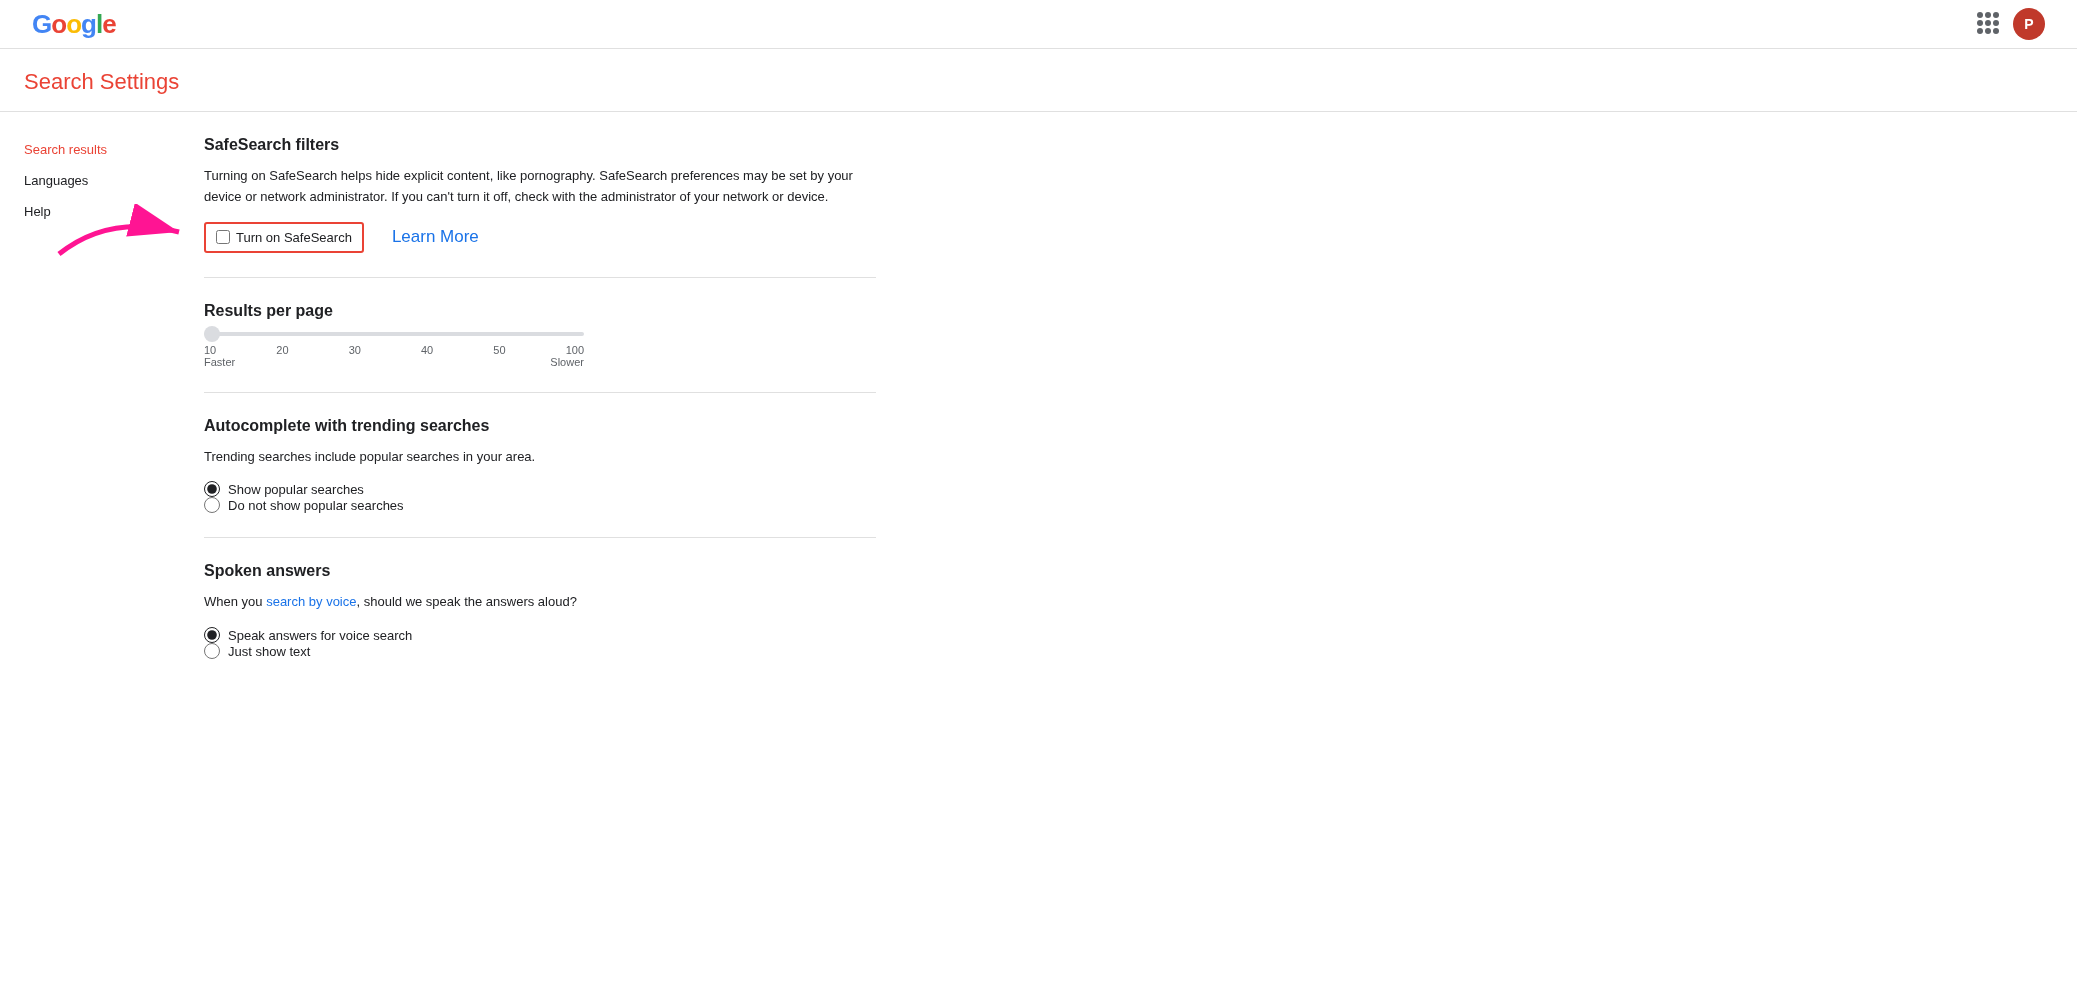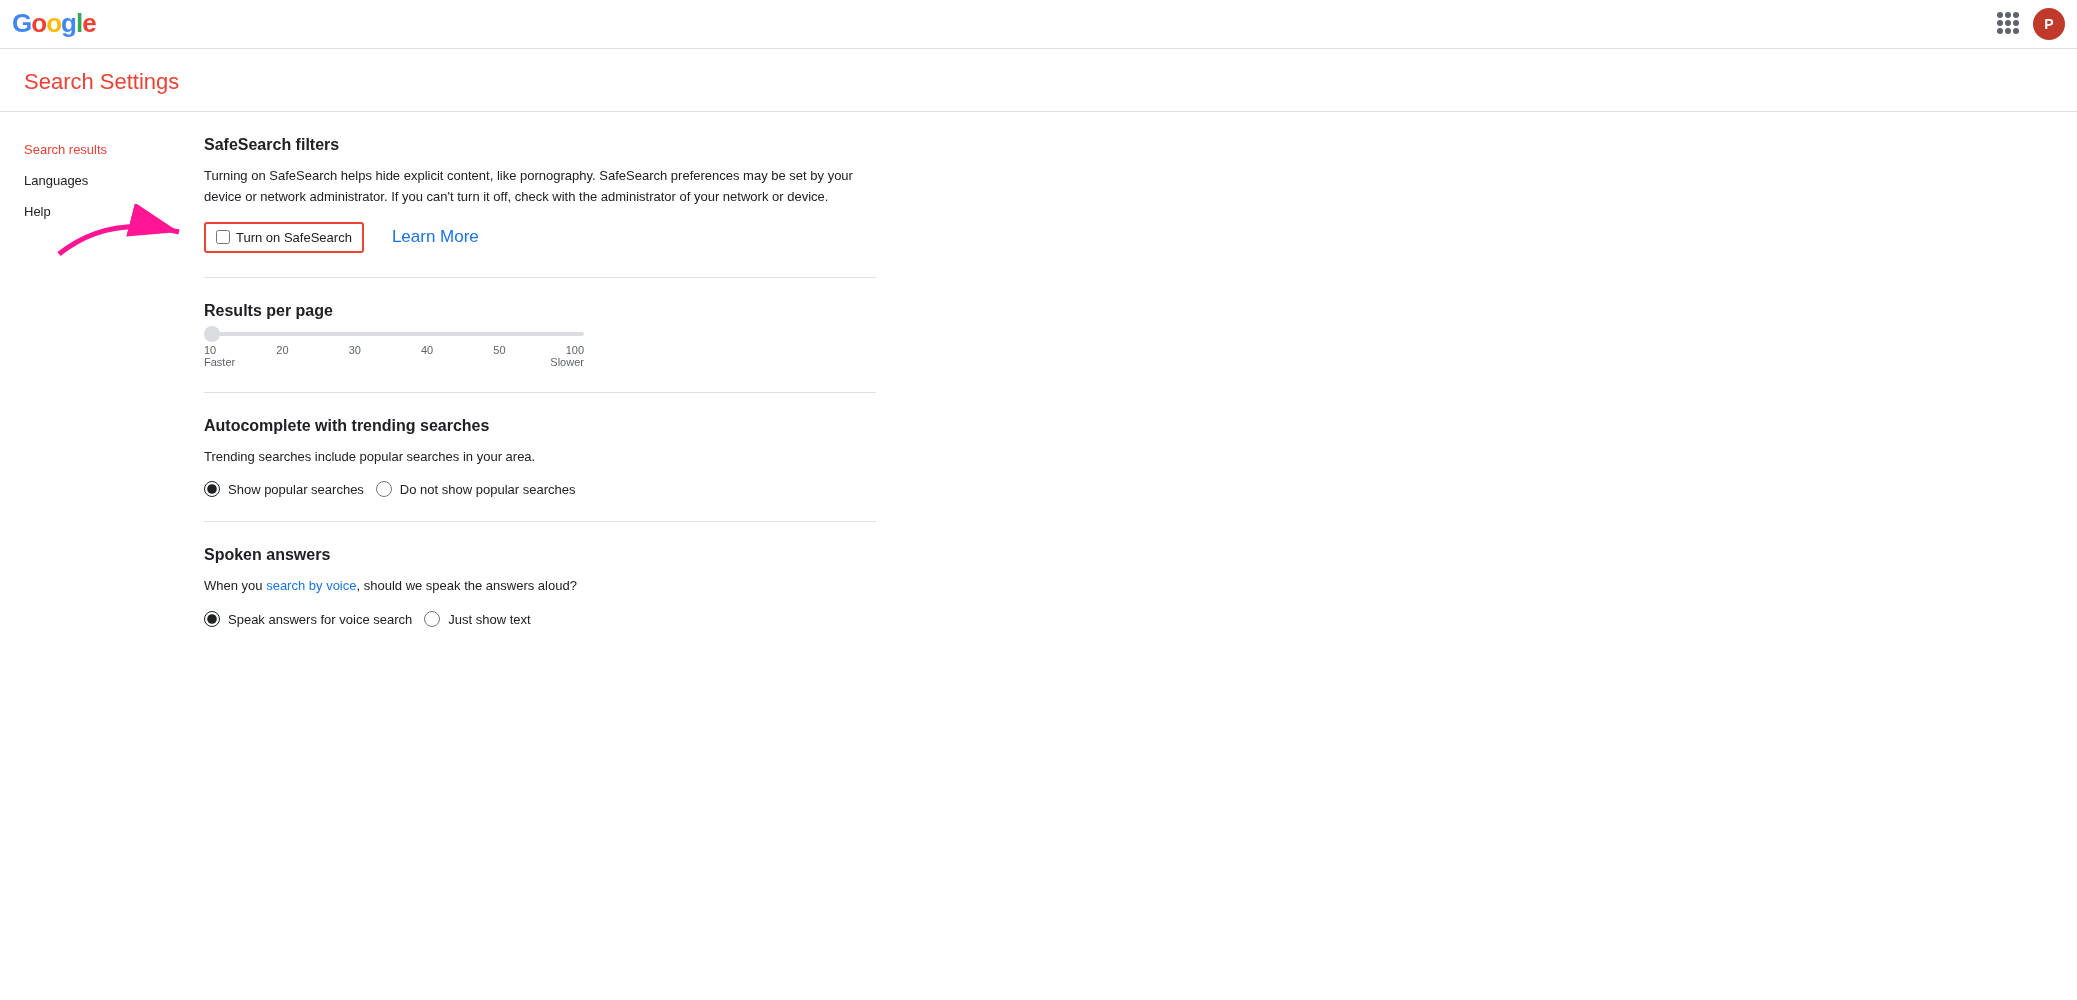--- a/index.html
+++ b/index.html
@@ -6,23 +6,23 @@
     body {
       font-family: Arial, sans-serif;
       font-size: 14px;
       color: #202124;
       background: #fff;
     }
 
     
     .header {
       display: flex;
-      align-items: flex-start;
+      align-items: center;
       justify-content: space-between;
-      padding: 8px 12px;
+      padding: 8px 32px;
       border-bottom: 1px solid #e0e0e0;
     }
     .google-logo {
       font-size: 26px;
       font-weight: bold;
       letter-spacing: -1px;
     }
     .logo-g { color: #4285F4; }
     .logo-o1 { color: #EA4335; }
     .logo-o2 { color: #FBBC05; }
@@ -201,22 +201,21 @@
       justify-content: space-between;
       width: 380px;
       font-size: 11px;
       color: #5f6368;
       gap: 28px;
     }
 
     
     .radio-group {
       display: flex;
-      flex-direction: row;
-      gap: 12px;
+      flex-direction: column;
       margin-top: 12px;
     }
     .radio-item {
       display: flex;
       align-items: center;
       gap: 8px;
       cursor: pointer;
       font-size: 13px;
     }
     .radio-item input[type="radio"] {

